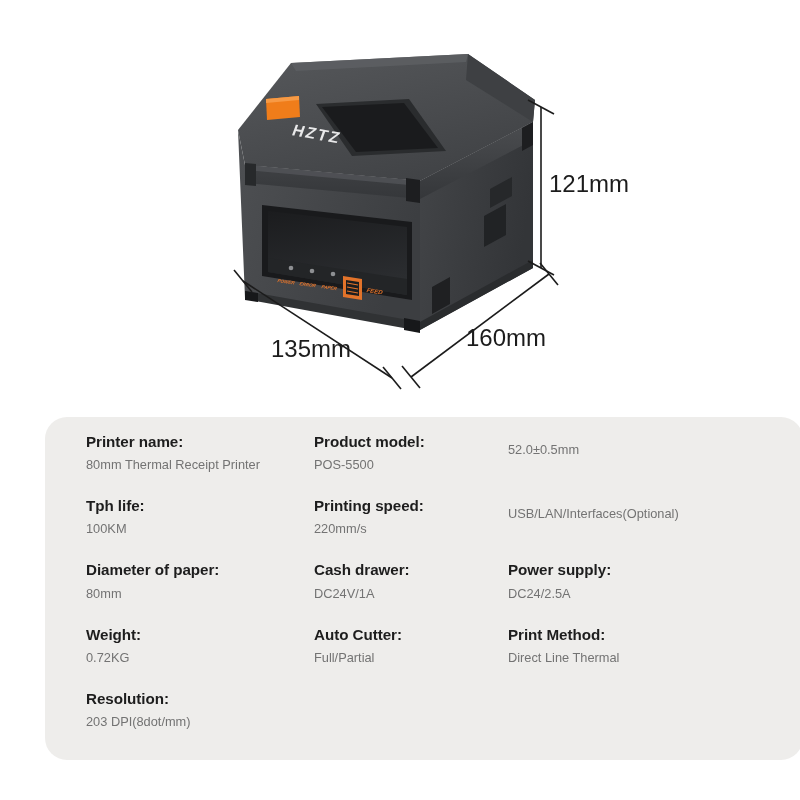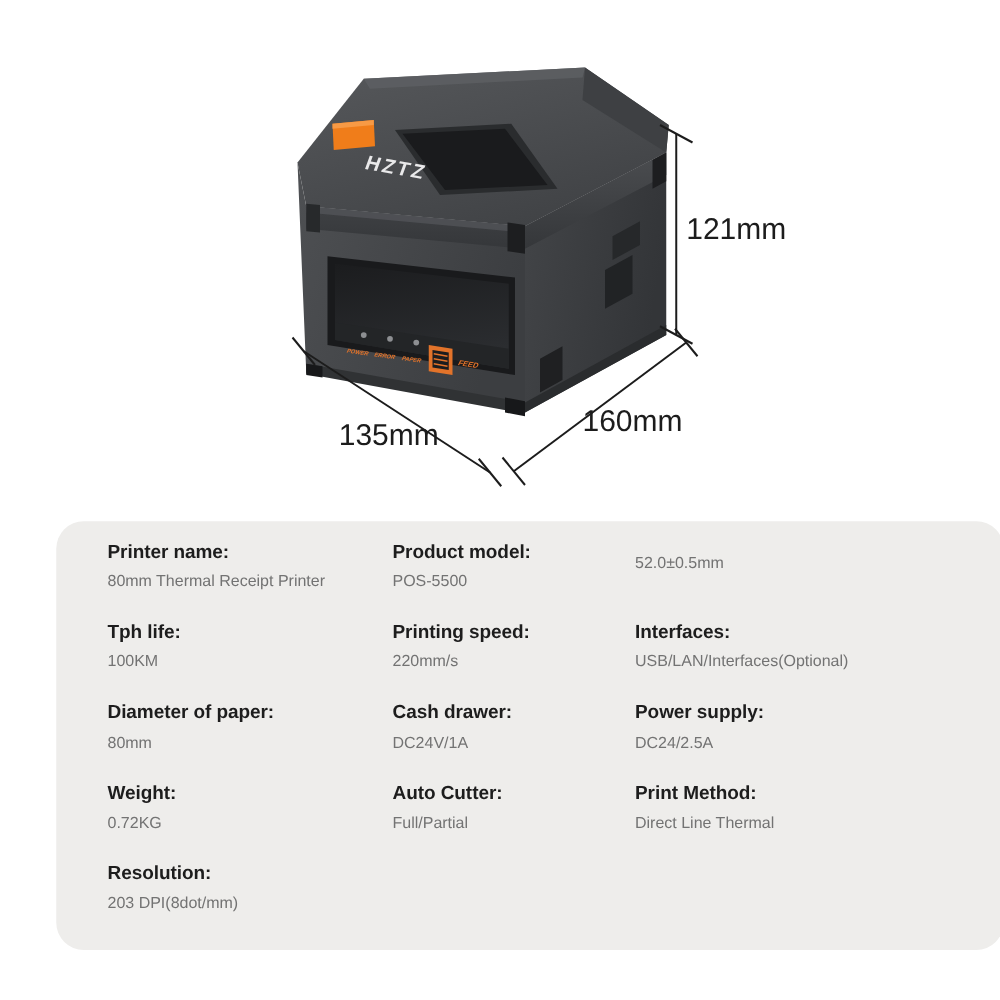--- a/index.html
+++ b/index.html
@@ -220,21 +220,20 @@
       </div>
       <div class="spec-cell">
         <div class="spec-label">Tph life:</div>
         <div class="spec-value">100KM</div>
       </div>
       <div class="spec-cell">
         <div class="spec-label">Printing speed:</div>
         <div class="spec-value">220mm/s</div>
       </div>
       <div class="spec-cell">
-        <div class="spec-label">Interfaces:</div>
         <div class="spec-value">USB/LAN/Interfaces(Optional)</div>
       </div>
       <div class="spec-cell">
         <div class="spec-label">Diameter of paper:</div>
         <div class="spec-value">80mm</div>
       </div>
       <div class="spec-cell">
         <div class="spec-label">Cash drawer:</div>
         <div class="spec-value">DC24V/1A</div>
       </div>

